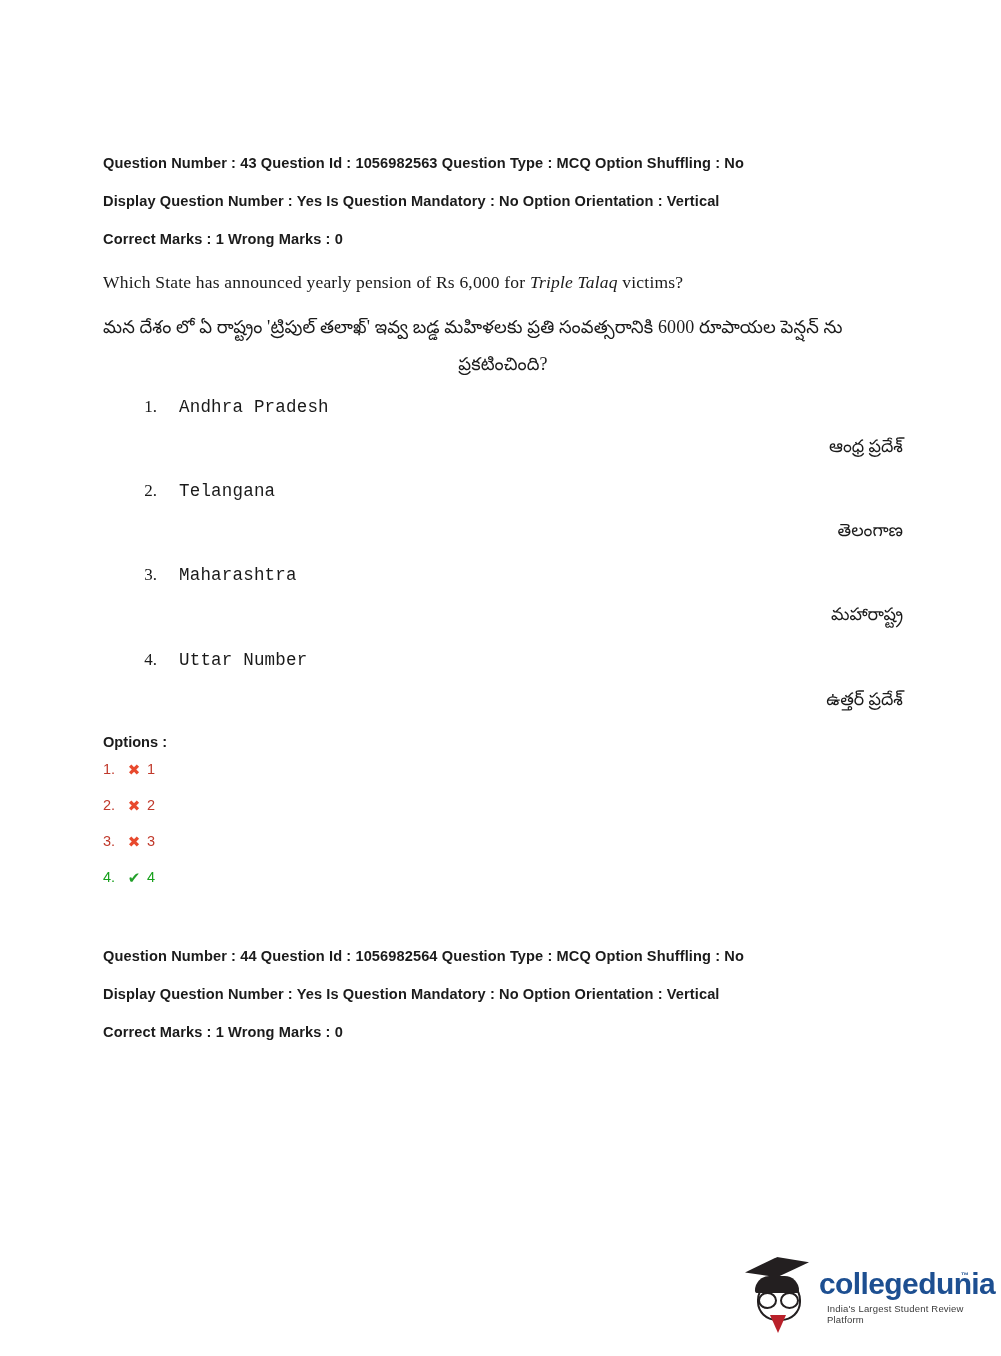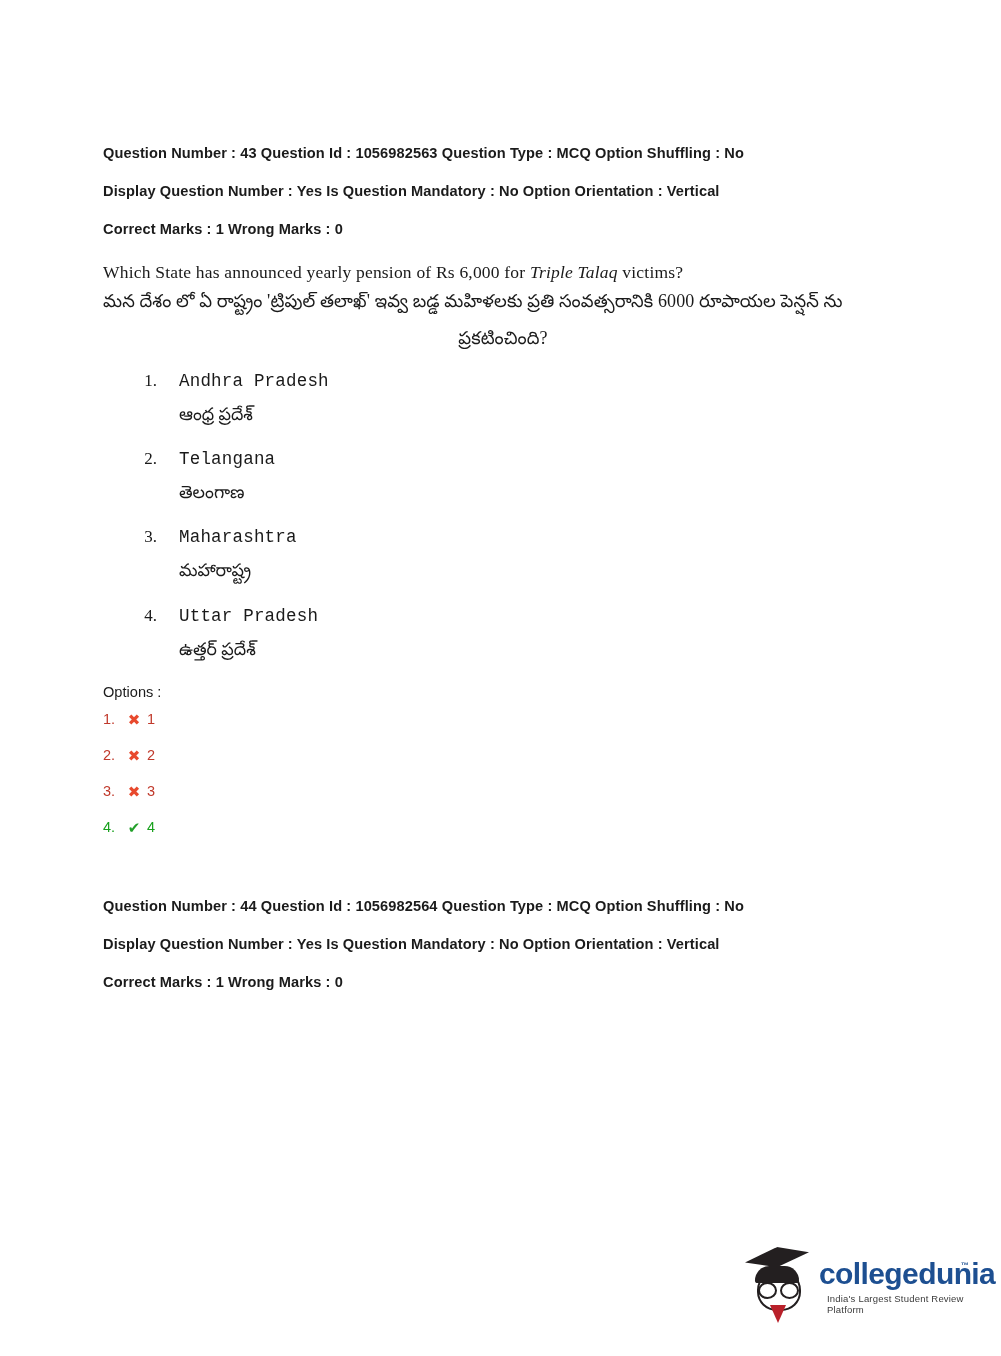--- a/index.html
+++ b/index.html
@@ -10,21 +10,21 @@
   body {
     width: 1001px;
     height: 1356px;
     position: relative;
     font-family: "Liberation Sans", sans-serif;
     color: #000000;
     overflow: hidden;
   }
   .page {
     position: absolute;
-    left: 0; top: 2px;
+    left: 0; top: 12px;
     width: 1001px;
     height: 1224px;
   }
   .content {
     position: absolute;
     left: 103px;
     top: 132px;
     width: 800px;
   }
 
@@ -47,21 +47,21 @@
   .q-en {
     font-size: 17.5px;
     line-height: 1.25;
     letter-spacing: .2px;
   }
   .q-en .ital { font-style: italic; }
   .q-te {
     font-size: 18px;
     line-height: 1.75;
     letter-spacing: .1px;
-    margin-top: 2px;
+    margin-top: 18px;
   }
   .q-te .second { display: block; margin-top: 6px; text-align: center; }
 
   .choices {
     margin-top: 16px;
     padding-left: 28px;
     list-style: none;
   }
   .choice {
     position: relative;
@@ -82,26 +82,27 @@
     font-size: 17.5px;
     line-height: 1.2;
     letter-spacing: .2px;
     display: block;
     font-family: Liberation Mono, monospace;
   }
   .choice .te {
     font-size: 17.5px;
     line-height: 1.5;
     display: block;
-    margin-top: 9px;
+    margin-top: 15px;
+    text-align: right;
   }
 
   
   .options-title {
-    font-weight: normal;
+    font-weight: bold;
     font-size: 14.6px;
     color: #1b1b1b;
   }
   .optlist {
     margin-top: 12px;
   }
   .optrow {
     display: flex;
     align-items: center;
     font-size: 14.5px;
@@ -249,21 +250,21 @@
           <span class="en">Telangana</span>
           <span class="te">తెలంగాణ</span>
         </li>
         <li class="choice">
           <span class="num">3.</span>
           <span class="en">Maharashtra</span>
           <span class="te">మహారాష్ట్ర</span>
         </li>
         <li class="choice">
           <span class="num">4.</span>
-          <span class="en">Uttar Pradesh</span>
+          <span class="en">Uttar Number</span>
           <span class="te">ఉత్తర్ ప్రదేశ్</span>
         </li>
       </ul>
     </div>
 
     <div class="options-title">Options :</div>
 
     <div class="optlist">
       <div class="optrow wrong">
         <span class="idx">1.</span>

